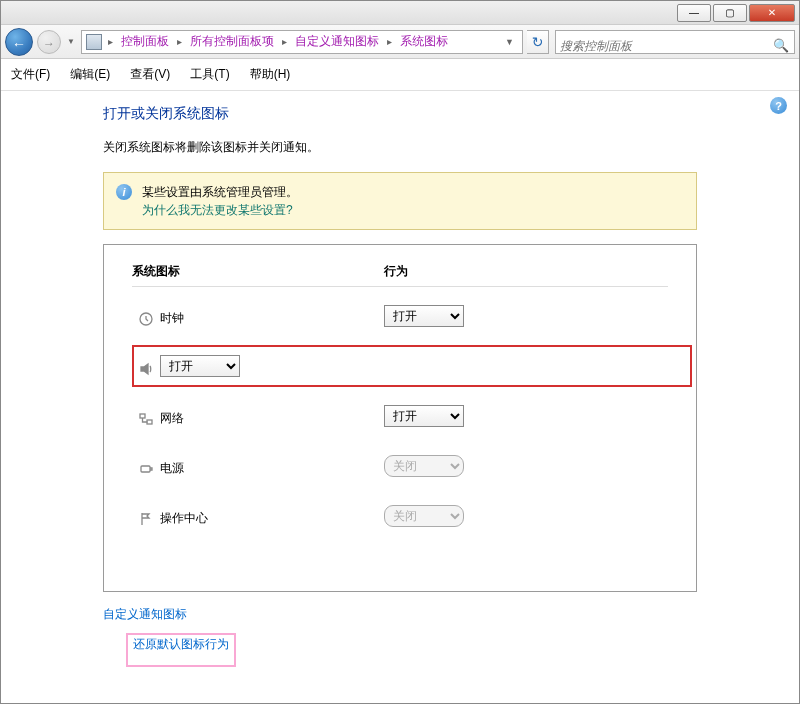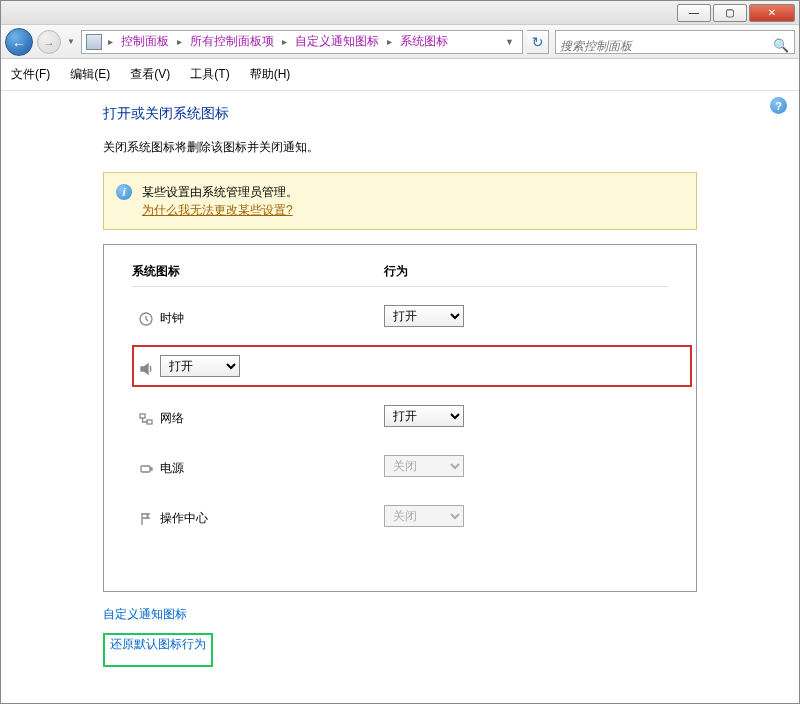--- a/index.html
+++ b/index.html
@@ -35,38 +35,38 @@
   .content { position: relative; height: calc(100% - 82px); overflow: hidden; padding: 14px 10px; }
   .help-icon { position: absolute; top: 6px; right: 12px; width: 17px; height: 17px; border-radius: 50%; background: radial-gradient(circle at 35% 30%, #8fc5f0, #3a8dd8); color: #fff; display: flex; align-items: center; justify-content: center; font-size: 11px; font-weight: bold; cursor: pointer; }
   
   .content-inner { padding: 0 92px; }
   .page-title { color: #003399; font-size: 14px; font-weight: normal; margin-bottom: 16px; }
   .page-desc { color: #000; margin-bottom: 16px; }
   
   .info-box { border: 1px solid #d8ca82; background: #fdf8d8; padding: 10px 12px; display: flex; gap: 10px; align-items: flex-start; margin-bottom: 14px; }
   .info-icon { width: 16px; height: 16px; border-radius: 50%; background: radial-gradient(circle at 35% 30%, #8fc5f0, #3a8dd8); color: #fff; display: flex; align-items: center; justify-content: center; font-size: 11px; font-style: italic; font-weight: bold; flex-shrink: 0; margin-top: 1px; }
   .info-text { line-height: 1.5; }
-  .info-link { color: #a16207; text-decoration: underline; cursor: pointer; }
+  .info-link { color: #0f766e; cursor: pointer; }
   
   .settings-box { border: 1px solid #9a9a9a; background: #fff; padding: 18px 28px 50px; margin-bottom: 14px; }
   .settings-header { display: flex; border-bottom: 1px solid #ddd; padding-bottom: 6px; margin-bottom: 4px; }
   .col-sys { width: 252px; font-weight: bold; }
   .col-beh { flex: 1; font-weight: bold; }
   
   .row { display: flex; align-items: flex-end; padding: 14px 0; position: relative; }
   .row-icon { width: 28px; display: flex; align-items: center; justify-content: center; color: #888; }
   .row-icon svg { width: 16px; height: 16px; stroke: #888; fill: none; stroke-width: 1.3; }
   .row-label { width: 224px; }
   .row-select { width: 80px; height: 22px; border: 1px solid #888; background: linear-gradient(to bottom, #fff, #eee); font-family: inherit; font-size: 12px; padding: 0 4px; }
-  .row-select:disabled { color: #888; background: #f0f0f0; }
+  .row-select:disabled { color: #888; background: #f0f0f0; border-radius: 9px; }
   .highlight { position: absolute; left: 0; right: -24px; top: 4px; bottom: 4px; border: 2px solid #d43030; pointer-events: none; }
   
   .links { margin-top: 8px; }
   .link { color: #0066cc; cursor: pointer; display: inline-block; margin-bottom: 10px; }
-  .link-hl { border: 2px solid #22c55e; padding: 1px 5px 2px; display: inline-block; }
+  .link-hl { border: 2px solid #f9a8d4; padding: 1px 5px 2px; display: inline-block; margin-left: 23px; }
 </style>
 </head>
 <body>
 
 <div class="window">
 
   <div class="titlebar">
     <div class="win-btn">—</div>
     <div class="win-btn">▢</div>
     <div class="win-btn close">✕</div>

